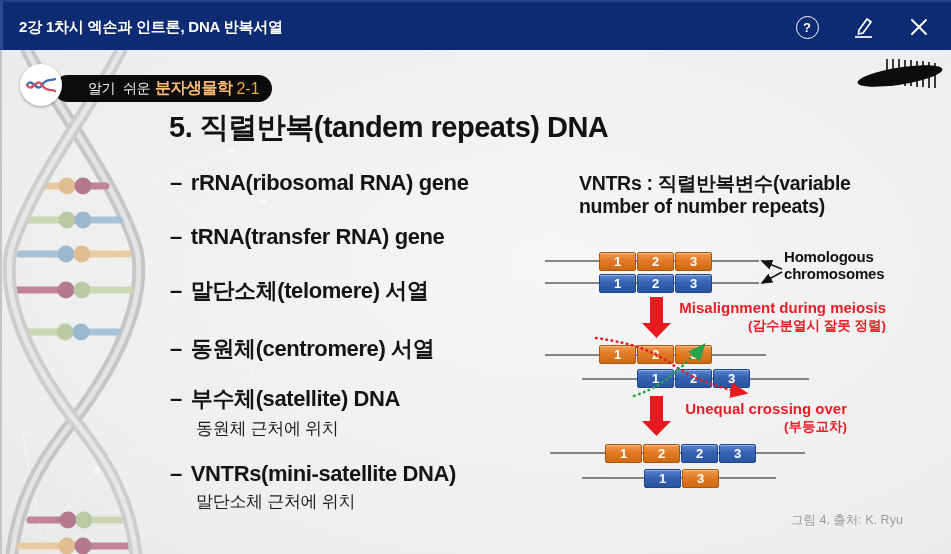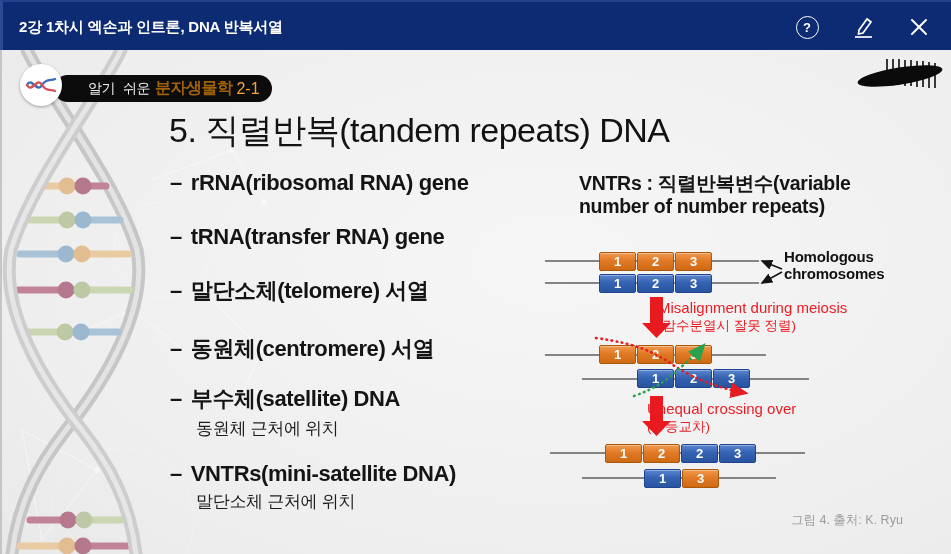--- a/index.html
+++ b/index.html
@@ -36,51 +36,51 @@
   }
   .deco{position:absolute; pointer-events:none;}
   
   .logo{position:absolute; left:18px; top:14px; height:46px;}
   .logo-pill{
     position:absolute; left:34px; top:11px; height:27px; width:184px;
     background:#0c0c0c; border-radius:15px;
     display:flex; align-items:center; padding-left:34px; box-sizing:content-box;
   }
   .logo-prefix{color:#f2f2f2; font-size:14px; font-weight:400; letter-spacing:-0.5px;font-family:Liberation Mono, monospace;}
-  .logo-main{color:#a16207; font-size:16px; font-weight:bold; margin-left:5px; letter-spacing:-0.5px;}
+  .logo-main{color:#fdba74; font-size:16px; font-weight:bold; margin-left:5px; letter-spacing:-0.5px;}
   .logo-ep{color:#f1a33c; font-size:16px; font-weight:normal; margin-left:4px;}
   .logo-circle{
     position:absolute; left:0; top:0; width:42px; height:42px; background:#fff;
     border-radius:50%; box-shadow:0 1px 3px rgba(0,0,0,.35);
     display:flex; align-items:center; justify-content:center; z-index:2;
   }
   
   .slide-heading{
-    position:absolute; left:167px; top:58px; font-size:34px; font-weight:normal;
+    position:absolute; left:167px; top:58px; font-size:29px; font-weight:bold;
     color:#121212; letter-spacing:-0.5px;
   }
   .bullet-item{position:absolute; left:168px; width:420px; color:#141414;}
   .bullet-item:nth-of-type(1){top:120px}
   .bullet-item:nth-of-type(2){top:174px}
   .bullet-item:nth-of-type(3){top:226px}
   .bullet-item:nth-of-type(4){top:284px}
   .bullet-item:nth-of-type(5){top:334px}
   .bullet-item:nth-of-type(6){top:411px}
   .bullet-main{font-size:22px; font-weight:bold; letter-spacing:-0.4px;}
   .bullet-main .dash{margin-right:9px;}
   .bullet-sub{font-size:17px; font-weight:400; margin:3px 0 0 26px; color:#1c1c1c; letter-spacing:-0.3px;}
   .right-heading{
     position:absolute; left:577px; top:122px; width:350px;
     font-size:19.5px; font-weight:600; color:#151515; line-height:23px; letter-spacing:-0.3px;
   }
   .homologous-label{
     position:absolute; left:782px; top:198px; font-size:15px; font-weight:600;
     color:#111; line-height:17px; letter-spacing:-0.2px;
   }
-  .red-label{position:absolute; text-align:left; color:#ec1c24; font-weight:normal;}
+  .red-label{position:absolute; text-align:right; color:#ec1c24; font-weight:bold;}
   .red-label .l1{font-size:15px;}
   .red-label .l2{font-size:13.5px; margin-top:1px;}
   #mis-label{left:656px; top:249px; width:228px;}
   #cross-label{left:645px; top:350px; width:200px;}
   .caption{position:absolute; left:789px; top:462px; font-size:12.5px; color:#9c9c9c;}
   
   .row{position:absolute; display:flex; z-index:3;}
   #row-pair-top   {left:597px; top:202px;}
   #row-pair-bottom{left:597px; top:224px;}
   #row-mis-top    {left:597px; top:295px;}

